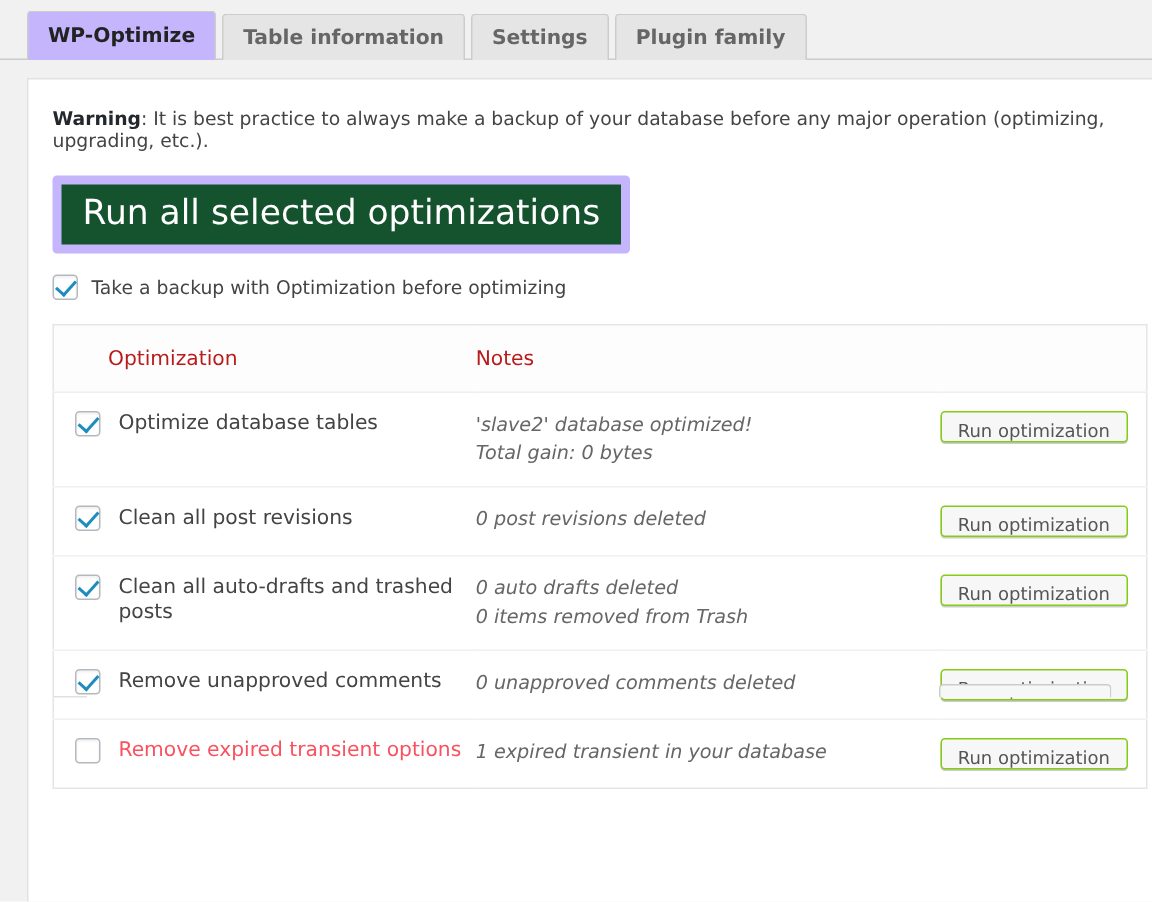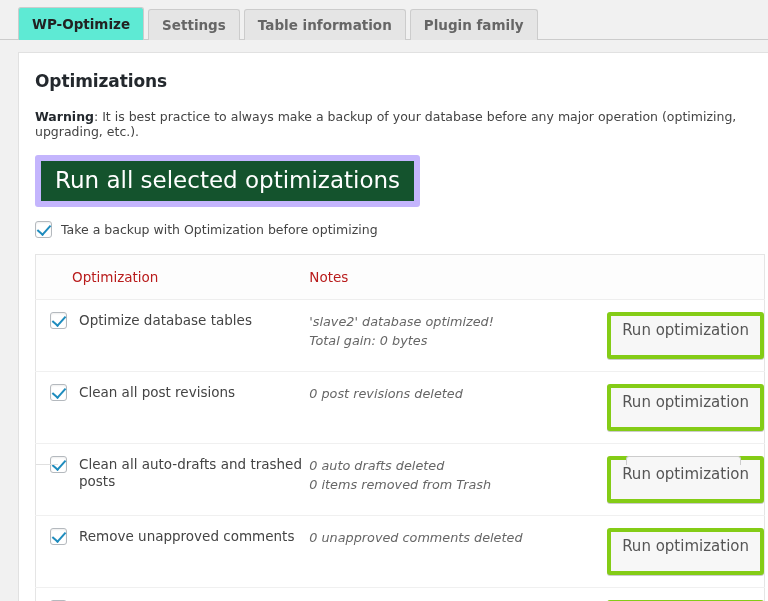--- a/index.html
+++ b/index.html
@@ -37,21 +37,21 @@
     border-bottom: none;
     border-radius: 3px 3px 0 0;
     color: #666;
     font-size: 13.5px;
     font-weight: 600;
     white-space: nowrap;
     position: relative;
     top: 1px;
   }
   .tab.active {
-    background: #5eead4;
+    background: #c4b5fd;
     color: #222;
     border-color: #ccc;
     height: 33px;
     line-height: 32px;
     font-weight: 700;
   }
 
   
   .panel {
     margin: 12px 0 0 18px;
@@ -172,25 +172,25 @@
   .note {
     font-style: italic;
     font-size: 12.8px;
     color: #666;
     line-height: 19px;
   }
 
   .run-btn {
     display: inline-block;
     background: #f7f7f7;
-    border: 4px solid #84cc16;
+    border: 1px solid #84cc16;
     border-radius: 3px;
     color: #555;
-    font-size: 15px;
-    padding: 5px 11px 16px 11px;
+    font-size: 12px;
+    padding: 5px 11px 0 11px;
     cursor: pointer;
     white-space: nowrap;
     box-shadow: 0 1px 0 #ccc;
     font-family: "DejaVu Sans", "Liberation Sans", sans-serif;
   }
   .cell-act { text-align: left; }
 
   
   .ghost-btn-edge {
     position: absolute;
@@ -213,28 +213,27 @@
   }
   .stage { position: relative; }
 </style>
 </head>
 <body>
 
 <div class="stage">
 
   <div class="tab-bar">
       <div class="tab active">WP-Optimize</div>
+      <div class="tab">Table information</div>
       <div class="tab">Settings</div>
-      <div class="tab">Table information</div>
       <div class="tab">Plugin family</div>
     </div>
 
   <div class="panel">
 
-    <div class="panel-title">Optimizations</div>
 
     <div class="warning-line">
       <b>Warning</b><span>: It is best practice to always make a backup of your database before any major operation (optimizing, upgrading, etc.).</span>
     </div>
 
     <div>
       <span class="run-all-btn">Run all selected optimizations</span>
     </div>
 
     <div class="backup-row">

